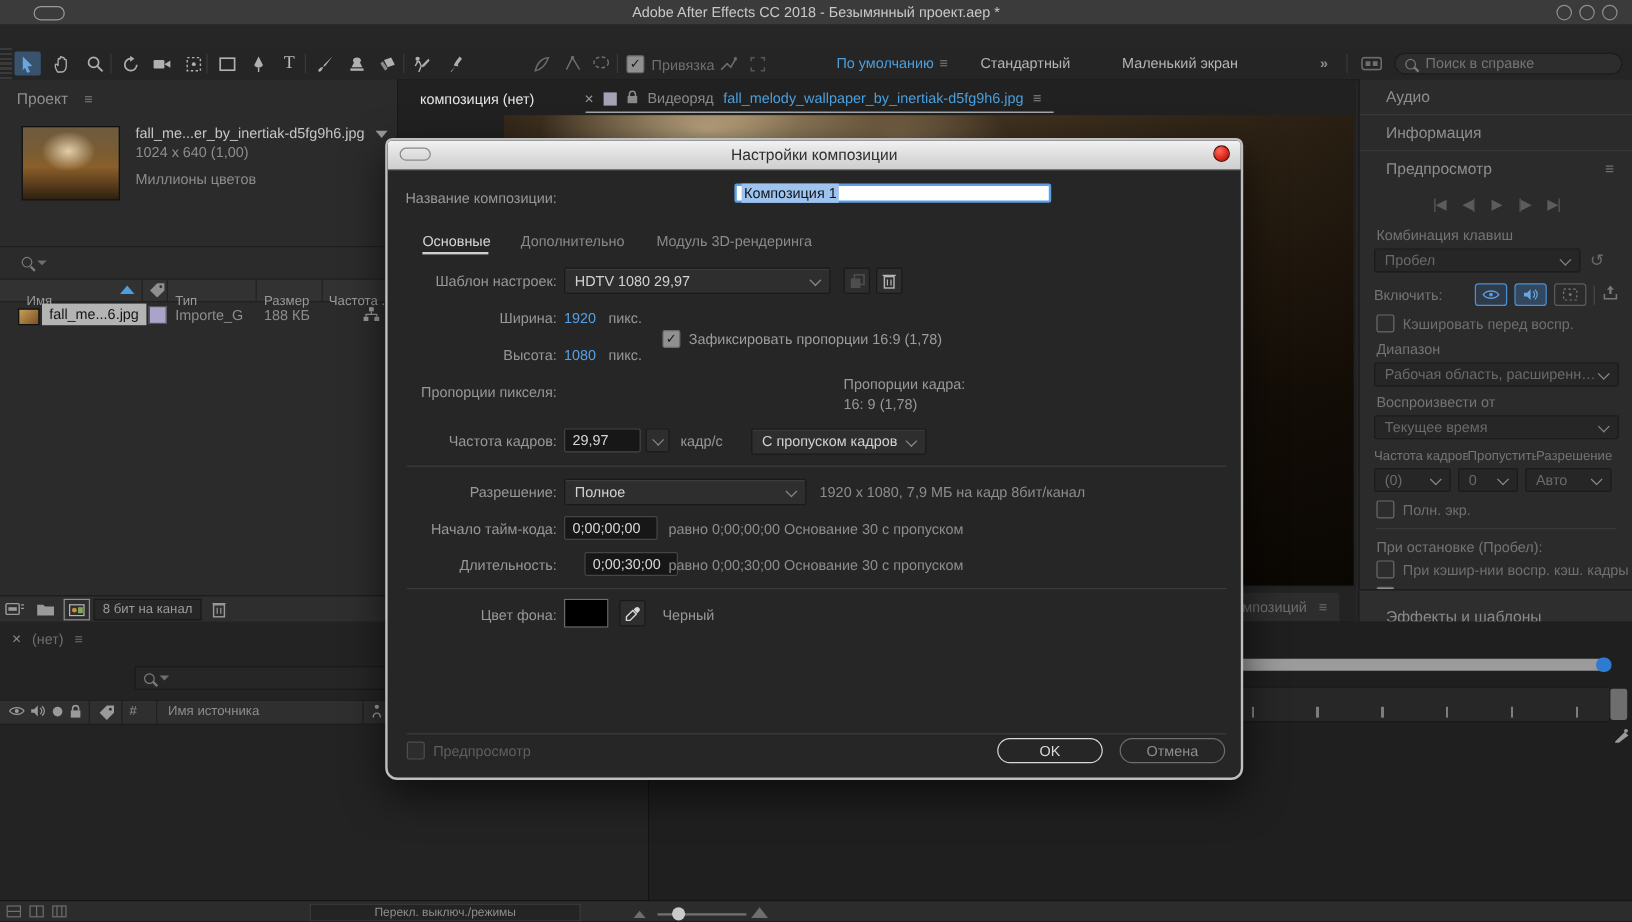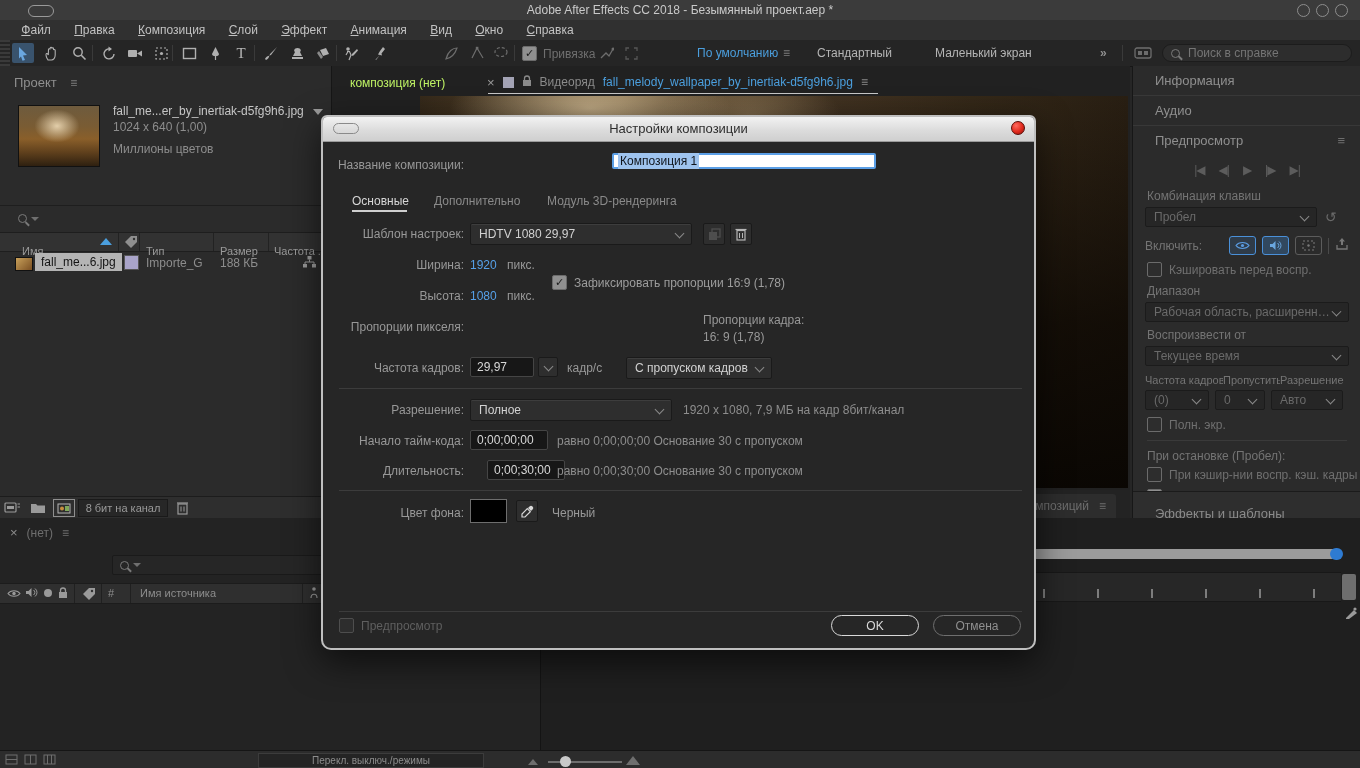--- a/index.html
+++ b/index.html
@@ -75,32 +75,20 @@
 <div class="app">
 
   <div class="titlebar">
     <div class="win-pill"></div>
     <div class="title-text">Adobe After Effects CC 2018 - Безымянный проект.aep *</div>
     <div class="tb-circle" style="right:50px;"></div>
     <div class="tb-circle" style="right:31px;"></div>
     <div class="tb-circle" style="right:12px;"></div>
   </div>
 
-  <div class="menubar">
-    <span style="display:inline-block;width:8px;"></span>
-    <span class="menu-item">Файл</span>
-    <span class="menu-item">Правка</span>
-    <span class="menu-item">Композиция</span>
-    <span class="menu-item">Слой</span>
-    <span class="menu-item">Эффект</span>
-    <span class="menu-item">Анимация</span>
-    <span class="menu-item">Вид</span>
-    <span class="menu-item">Окно</span>
-    <span class="menu-item">Справка</span>
-  </div>
 
   <div class="toolbar">
     <div class="grip"></div>
     <div class="tool sel" style="left:12px;">
       <svg width="14" height="15" viewBox="0 0 14 15">
           <path d="M3 1 L11 9 L7 9.5 L9 14 L6.5 14.7 L5 10.5 L3 12.5 Z" fill="#6aa7e0"></path>
         </svg>
     </div>
     <div class="tool" style="left:40px;">
       <svg width="15" height="15" viewBox="0 0 15 15">
@@ -309,21 +297,21 @@
             <rect x="2" y="4" width="9" height="10" fill="none" stroke="#9a9a9a" stroke-width="1.2"></rect>
             <line x1="1" y1="3" x2="12" y2="3" stroke="#9a9a9a" stroke-width="1.2"></line>
             <line x1="5" y1="6.5" x2="5" y2="11.5" stroke="#9a9a9a"></line>
             <line x1="8" y1="6.5" x2="8" y2="11.5" stroke="#9a9a9a"></line>
           </svg>
       </span>
     </div>
   </div>
 
   <div class="viewer">
-    <div class="abs" style="left:18px;top:10px;color:#bef264;font-size:12px;">композиция (нет)</div>
+    <div class="abs" style="left:18px;top:10px;color:#e5e5e5;font-size:12px;">композиция (нет)</div>
     <div class="abs" style="left:155px;top:6px;height:20px;display:flex;align-items:center;gap:8px;">
       <span style="color:#9a9a9a;font-size:13px;">×</span>
       <span style="width:11px;height:11px;background:#a3a3b5;display:inline-block;"></span>
       <span>
         <svg width="10" height="12" viewBox="0 0 10 12">
             <rect x="1" y="5" width="8" height="6" fill="#8a8a8a"></rect>
             <path d="M2.5 5 V3.5 A2.5 2.5 0 0 1 7.5 3.5 V5" fill="none" stroke="#8a8a8a" stroke-width="1.3"></path>
           </svg>
       </span>
       <span style="color:#8a8a8a;">Видеоряд</span>
@@ -339,22 +327,22 @@
   </div>
 
   <div class="abs" style="left:540px;top:490px;width:590px;height:28px;background:#232323;border-bottom:1px solid #141414;">
     <div class="abs" style="left:408px;top:4px;width:168px;height:24px;background:#2d2d2d;border-radius:3px 3px 0 0;display:flex;align-items:center;justify-content:flex-end;gap:10px;padding:0 10px;box-sizing:border-box;color:#6e6e6e;">
       <span>композиций</span>
       <span>≡</span>
     </div>
   </div>
 
   <div class="sidebar">
+    <div class="sb-h"><span>Аудио</span></div>
     <div class="sb-h"><span>Информация</span></div>
-    <div class="sb-h"><span>Аудио</span></div>
     <div class="sb-h" style="border-bottom:none;">
       <span>Предпросмотр</span>
       <span style="position:absolute;right:16px;color:#6e6e6e;">≡</span>
     </div>
     <div class="transport">
       <span>|◀</span>
       <span>◀|</span>
       <span>▶</span>
       <span>|▶</span>
       <span>▶|</span>

